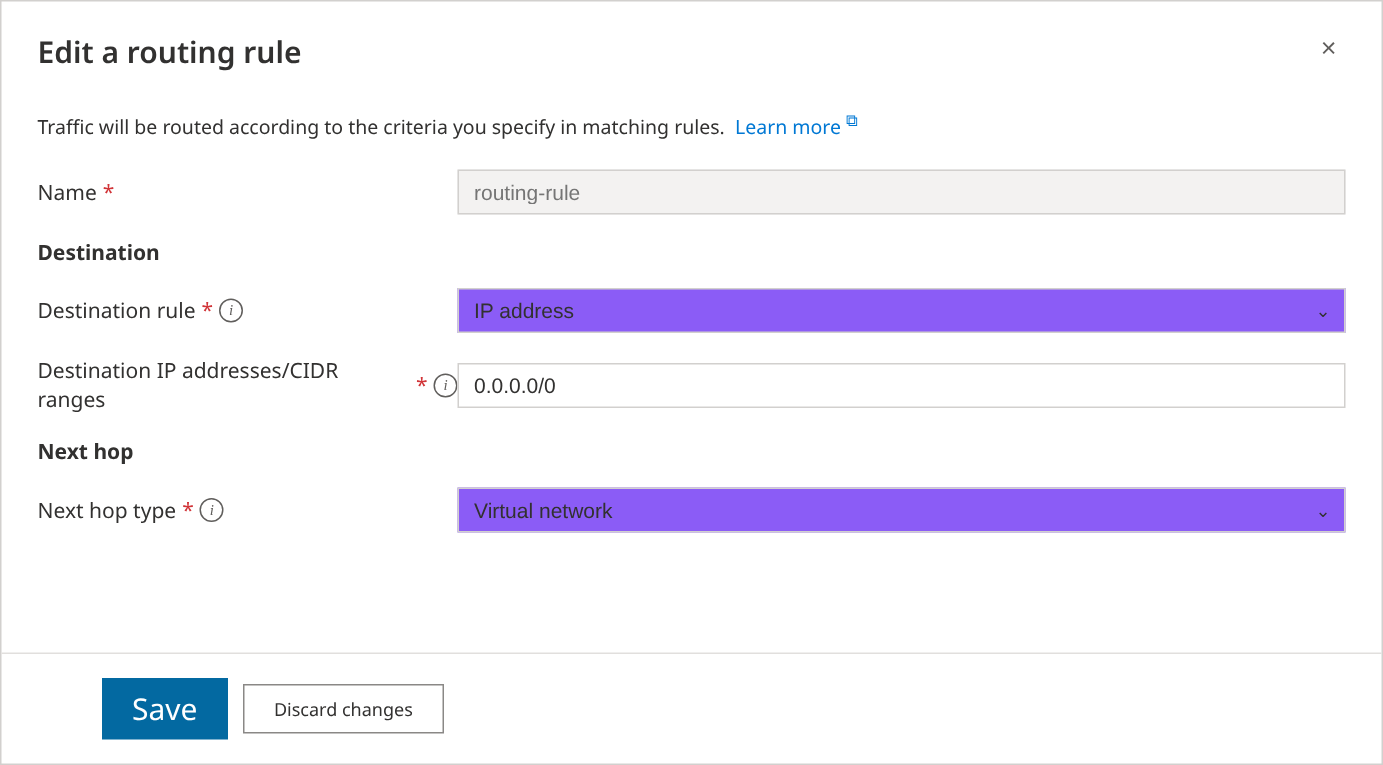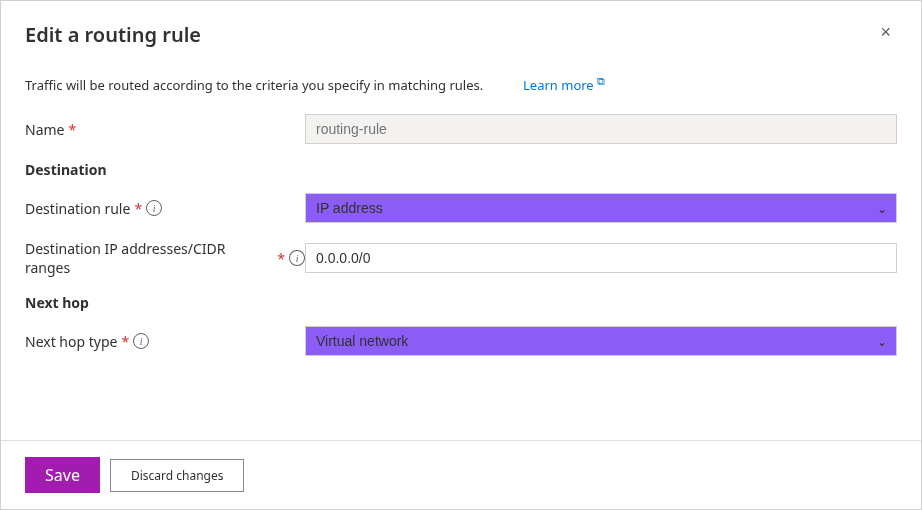--- a/index.html
+++ b/index.html
@@ -49,21 +49,20 @@
       flex: 1;
     }
     .info-text {
       font-size: 13px;
       color: #323130;
       margin-bottom: 20px;
     }
     .info-text a {
       color: #0078d4;
       text-decoration: none;
-      margin-left: 33px;
     }
     .ext-icon {
       font-size: 11px;
       vertical-align: super;
     }
     .form-row {
       display: flex;
       align-items: center;
       margin-bottom: 16px;
     }
@@ -142,27 +141,28 @@
     }
     .dialog-footer {
       border-top: 1px solid #e1dfdd;
       padding: 16px 24px;
       display: flex;
       gap: 10px;
       align-items: center;
       margin-top: 20px;
     }
     .btn-primary {
-      background: #a21caf;
+      background: #0369a1;
       color: #fff;
       border: none;
       padding: 7px 20px;
-      font-size: 16px;
+      font-size: 20px;
       cursor: pointer;
       font-family: inherit;
+      margin-left: 43px;
     }
     .btn-secondary {
       background: #fff;
       color: #323130;
       border: 1px solid #8a8886;
       padding: 7px 20px;
       font-size: 12px;
       cursor: pointer;
       font-family: inherit;
     }

